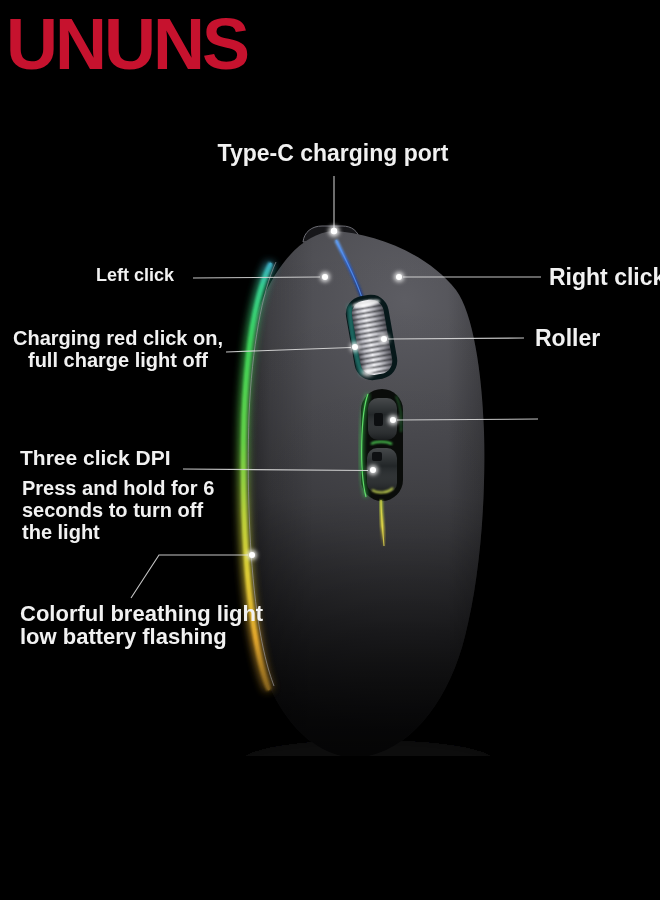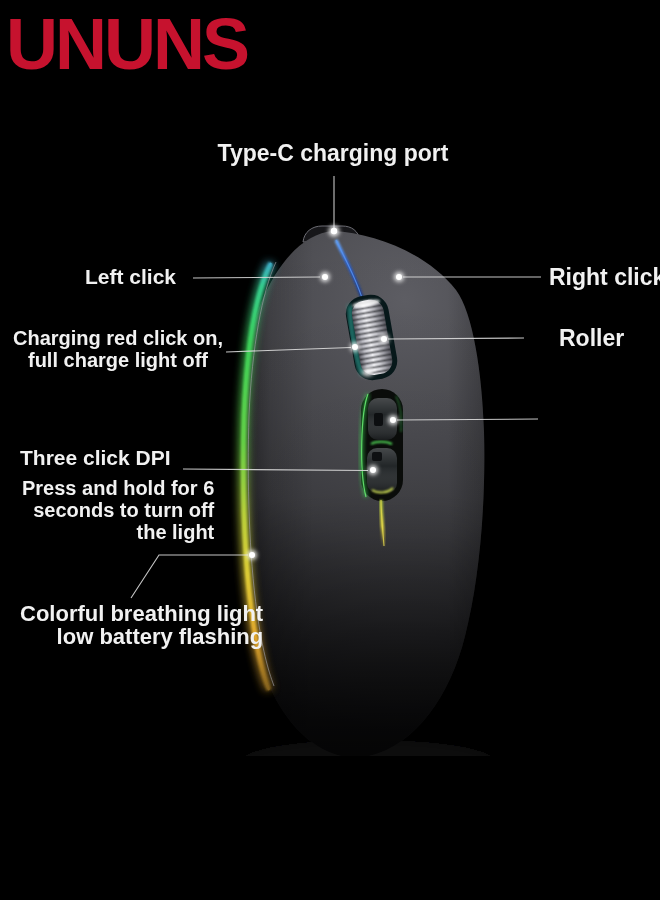--- a/index.html
+++ b/index.html
@@ -6,27 +6,27 @@
   .stage{
     position:relative;width:660px;height:756px;background:#000000;
     overflow:hidden;font-family:"Liberation Sans",sans-serif;text-decoration:underline;
   }
   .logo{
     position:absolute;left:6px;top:8px;
     font-size:72px;font-weight:bold;letter-spacing:-3px;line-height:1;
     color:#c6122e;
   }
   .callout{
-    position:absolute;color:#f1f1f1;font-weight:bold;white-space:nowrap;text-align:right;
+    position:absolute;color:#f1f1f1;font-weight:bold;white-space:nowrap;
   }
   .c-typec{left:333px;top:140px;transform:translateX(-50%);font-size:23px;}
-  .c-leftclick{left:85px;top:265px;font-size:21px;}
+  .c-leftclick{left:96px;top:265px;font-size:18px;}
   .c-rightclick{left:549px;top:264px;font-size:23px;}
   .c-charging{left:118px;top:327px;transform:translateX(-50%);font-size:20px;line-height:22px;text-align:center;}
-  .c-roller{left:535px;top:325px;font-size:23px;margin-left:24px;}
+  .c-roller{left:535px;top:325px;font-size:23px;}
   .c-oneclick{left:547px;top:403px;font-size:22px;line-height:26px;}
   .c-dpi{left:20px;top:446px;font-size:21px;}
   .c-press{left:22px;top:477px;font-size:20px;line-height:22px;}
   .c-colorful{left:20px;top:602px;font-size:22px;line-height:23px;}
   svg{position:absolute;left:0;top:0;}
 </style>
 </head>
 <body>
 
 <div class="stage">

